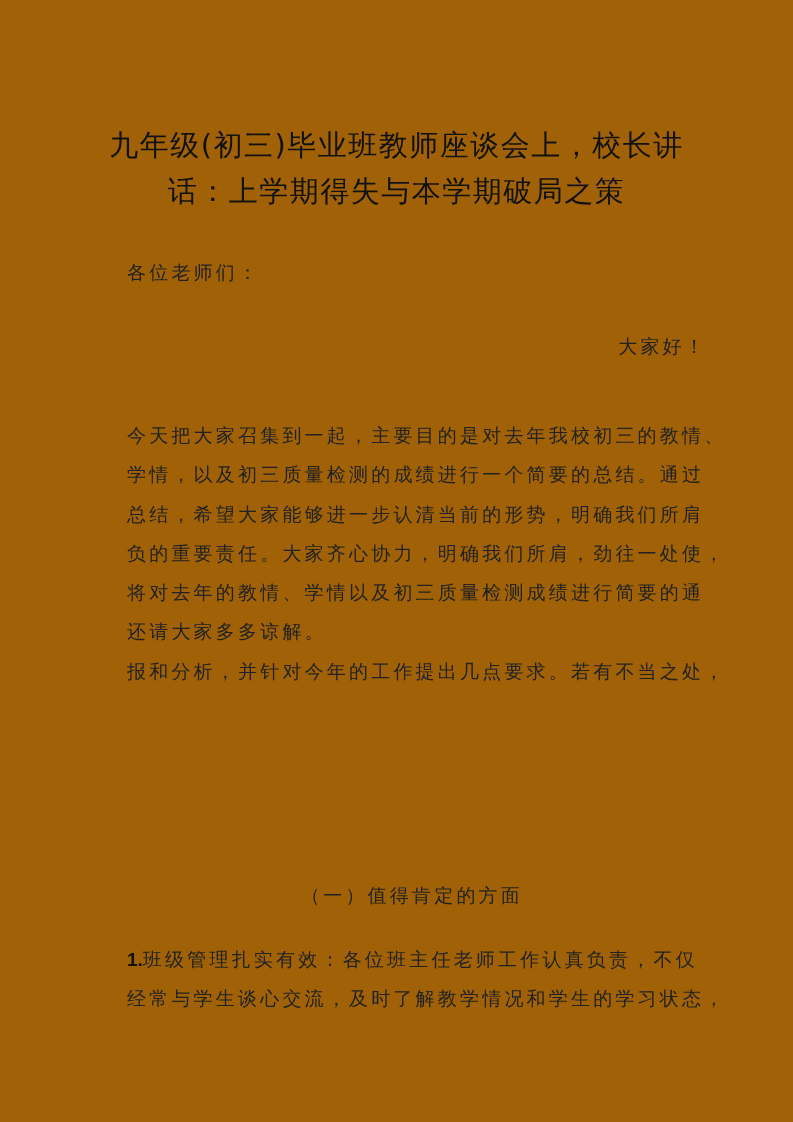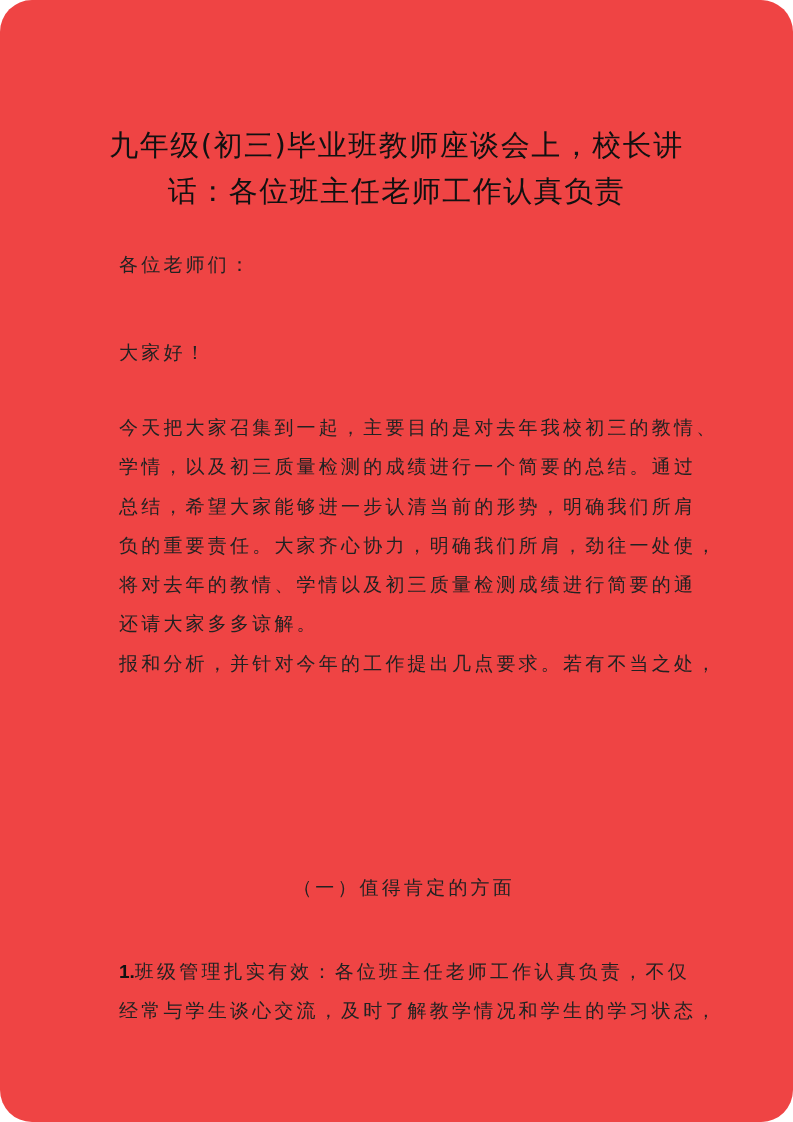--- a/index.html
+++ b/index.html
@@ -13,22 +13,21 @@
     position: relative;
     overflow: hidden;
     font-family: "DejaVu Sans", "Liberation Sans", sans-serif;
     color: #1a1a1a;
   }
   .page {
     position: absolute;
     left: 0; top: 0;
     width: 793px;
     height: 1122px;
-    background: #ef4444;
-    border-radius: 32px;
+    background: #a16207;
   }
   .title {
     position: absolute;
     left: 100px;
     width: 593px;
     top: 122px;
     text-align: center;
     font-size: 29px;
     line-height: 46px;
     letter-spacing: 1.5px;
@@ -38,51 +37,51 @@
   }
   .title .tline { display: block; white-space: nowrap; }
   .body-text {
     position: absolute;
     left: 119px;
     width: 580px;
     font-size: 19px;
     line-height: 39.3px;
     letter-spacing: 3.2px;
     color: #222222;
-    margin: 0;
+    margin: 8px;
     white-space: nowrap;
   }
   .body-text .line { display: block; }
   .num { font-family: "Liberation Sans", sans-serif; font-weight: bold; letter-spacing: 0; color: #111; }
 </style>
 </head>
 <body>
 
 <div class="page">
 
   <h1 class="title">
     <span class="tline">九年级(初三)毕业班教师座谈会上，校长讲</span>
-    <span class="tline">话：各位班主任老师工作认真负责</span>
+    <span class="tline">话：上学期得失与本学期破局之策</span>
   </h1>
 
   <p class="body-text" style="top:245px;">各位老师们：</p>
 
-  <p class="body-text" style="top:333px;">大家好！</p>
+  <p class="body-text" style="top:319px;text-align:right;">大家好！</p>
 
   <div class="body-text" style="top:408px;">
     <span class="line">今天把大家召集到一起，主要目的是对去年我校初三的教情、</span>
     <span class="line">学情，以及初三质量检测的成绩进行一个简要的总结。通过</span>
     <span class="line">总结，希望大家能够进一步认清当前的形势，明确我们所肩</span>
     <span class="line">负的重要责任。大家齐心协力，明确我们所肩，劲往一处使，</span>
     <span class="line">将对去年的教情、学情以及初三质量检测成绩进行简要的通</span>
     <span class="line">还请大家多多谅解。</span>
     <span class="line">报和分析，并针对今年的工作提出几点要求。若有不当之处，</span>
   </div>
 
 
   <p class="body-text" style="top:868px; left:114px;text-align:center;">（一）值得肯定的方面</p>
 
-  <div class="body-text" style="top:952px;">
+  <div class="body-text" style="top:932px;">
     <span class="line"><span class="num">1.</span><span>班级管理扎实有效：各位班主任老师工作认真负责，不仅</span></span>
     <span class="line">经常与学生谈心交流，及时了解教学情况和学生的学习状态，</span>
   </div>
 
 </div>
 
 </body></html>

